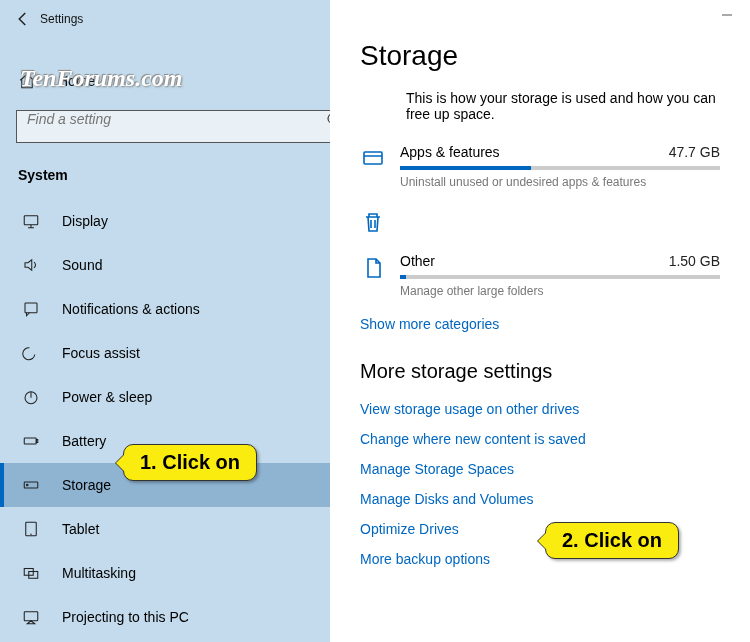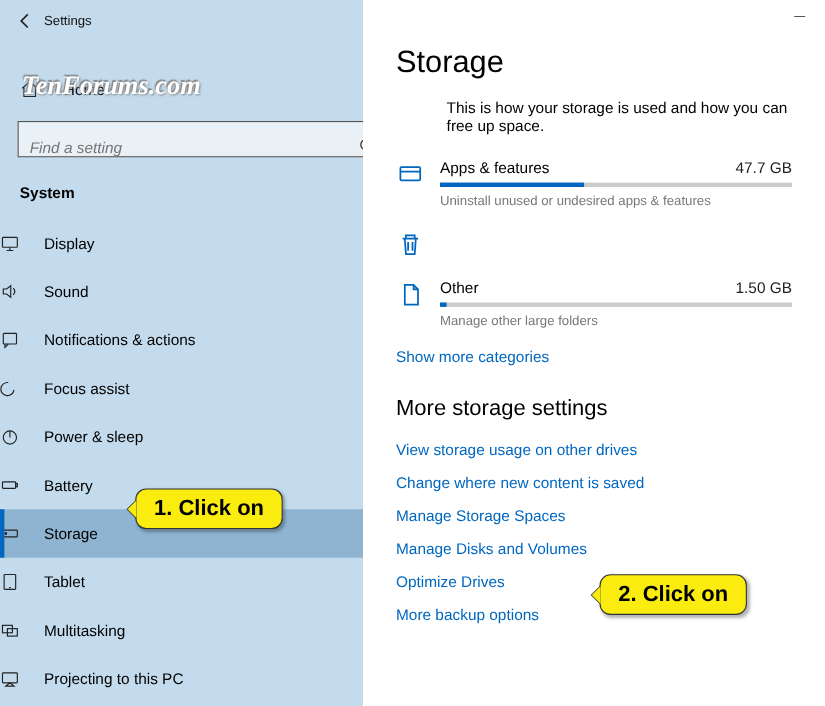--- a/index.html
+++ b/index.html
@@ -4,25 +4,25 @@
 <style>
   * { box-sizing: border-box; margin: 0; padding: 0; font-family: "Segoe UI", Arial, sans-serif; }
   body { width: 750px; height: 642px; overflow: hidden; background: #fff; position: relative; }
   .app { display: flex; height: 100%; }
   .sidebar { width: 330px; background: #c3dbec; height: 100%; overflow: hidden; }
   .titlebar { display: flex; align-items: center; height: 38px; padding-left: 14px; gap: 8px; }
   .back-btn { width: 18px; height: 18px; display: flex; align-items: center; justify-content: center; cursor: pointer; }
   .title { font-size: 12px; color: #111; }
   .home-row { display: flex; align-items: center; height: 38px; padding-left: 18px; gap: 22px; margin-top: 24px; cursor: pointer; }
   .home-row span.label { font-size: 14px; }
-  .search-box { margin: 10px 0 0 16px; width: 336px; height: 33px; border: 1px solid #555; background: #eaf1f6; display: flex; align-items: flex-end; padding: 0 8px 0 10px; }
+  .search-box { margin: 10px 0 0 16px; width: 336px; height: 33px; border: 1px solid #555; background: #eaf1f6; display: flex; align-items: flex-start; padding: 0 8px 0 10px; }
   .search-box input { flex: 1; border: none; background: transparent; font-size: 14px; outline: none; font-style: italic; color: #555; }
   .section-head { font-weight: 600; font-size: 14px; padding: 24px 0 8px 18px; }
   .nav { margin-top: 8px; }
-  .nav-item { display: flex; align-items: center; height: 44px; padding-left: 0; gap: 22px; cursor: pointer; font-size: 14px; position: relative; }
+  .nav-item { display: flex; align-items: center; height: 44px; padding-left: 22px; gap: 22px; cursor: pointer; font-size: 14px; position: relative; }
   .nav-item.selected { background: #8eb4d2; }
   .nav-item.selected::before { content:""; position:absolute; left:0; top:0; bottom:0; width:4px; background:#0067c0;}
   .icon { width: 18px; height: 18px; display:flex; align-items:center; justify-content:center; flex-shrink:0; }
   .icon svg { width:18px; height:18px; stroke:#222; stroke-width:1.4; fill:none; }
 
   .main { flex: 1; padding: 40px 30px 0 30px; overflow: hidden; position: relative; }
   .page-title { font-size: 28px; font-weight: 400; margin-bottom: 18px; }
   .page-desc { font-size: 14px; margin-bottom: 22px; margin-left: 46px; }
   .storage-row { display: flex; align-items: flex-start; gap: 14px; margin-bottom: 18px; cursor:pointer; }
   .storage-row .icon { width: 26px; height: 26px; margin-top: 2px; }

